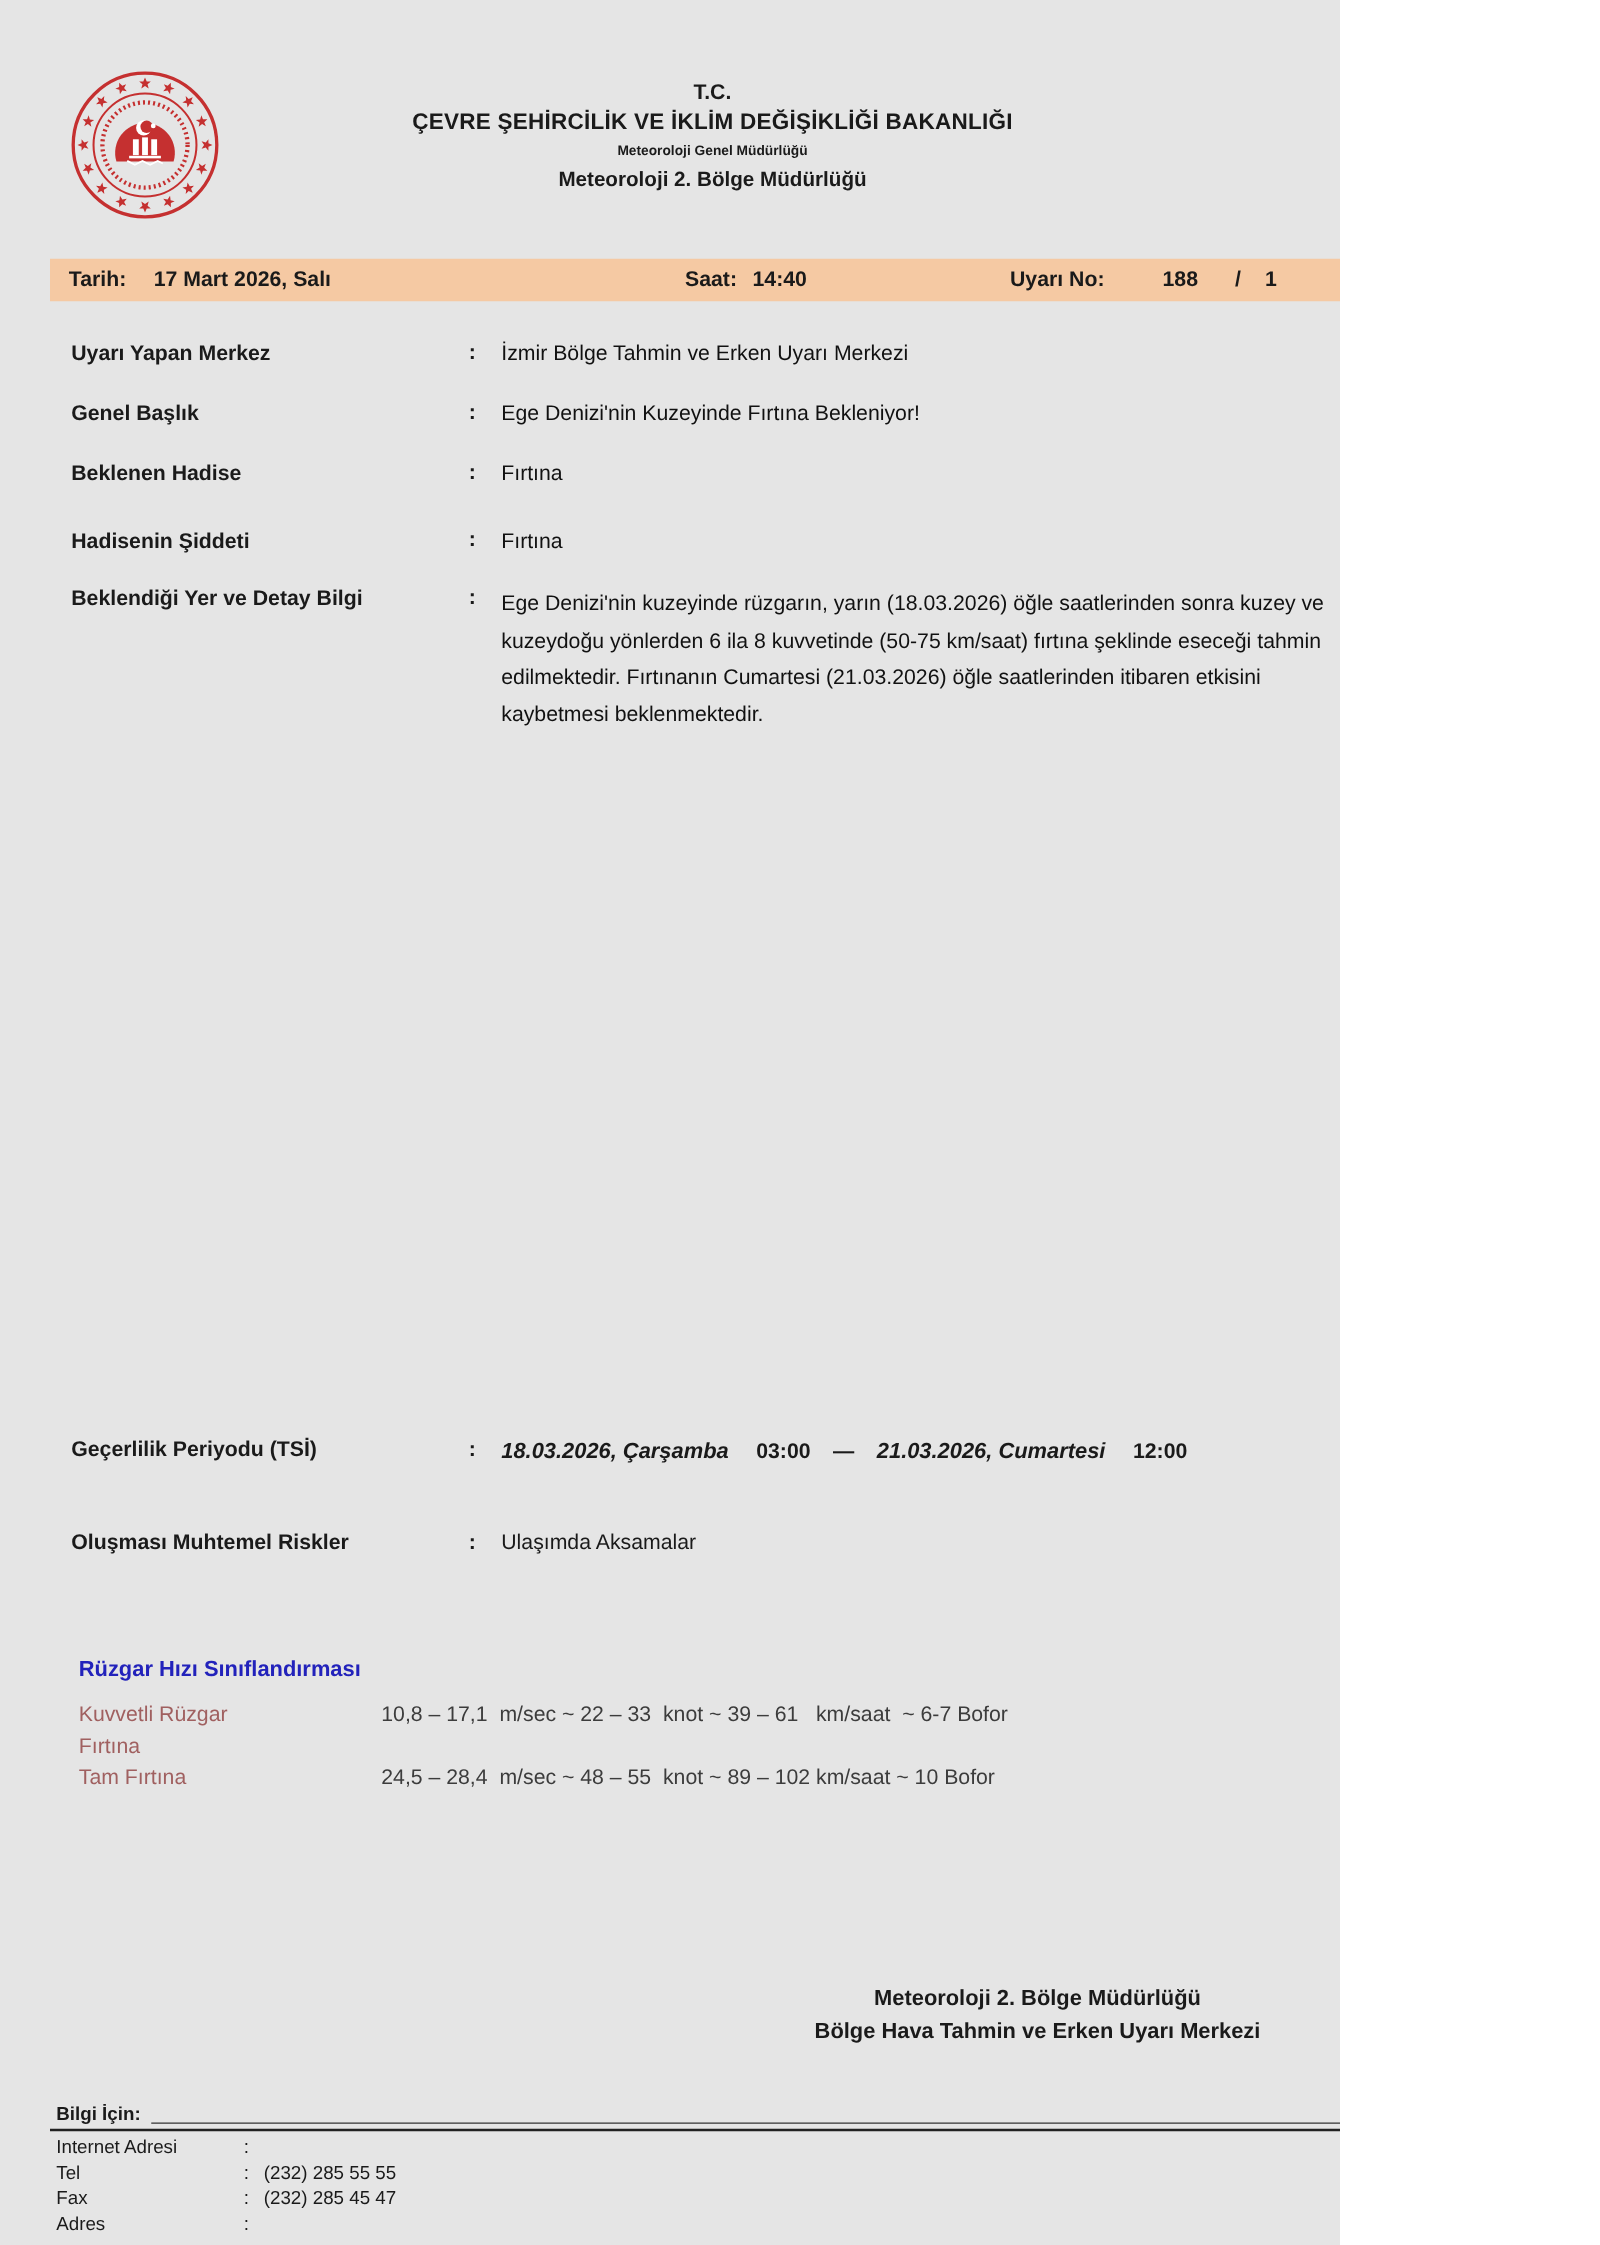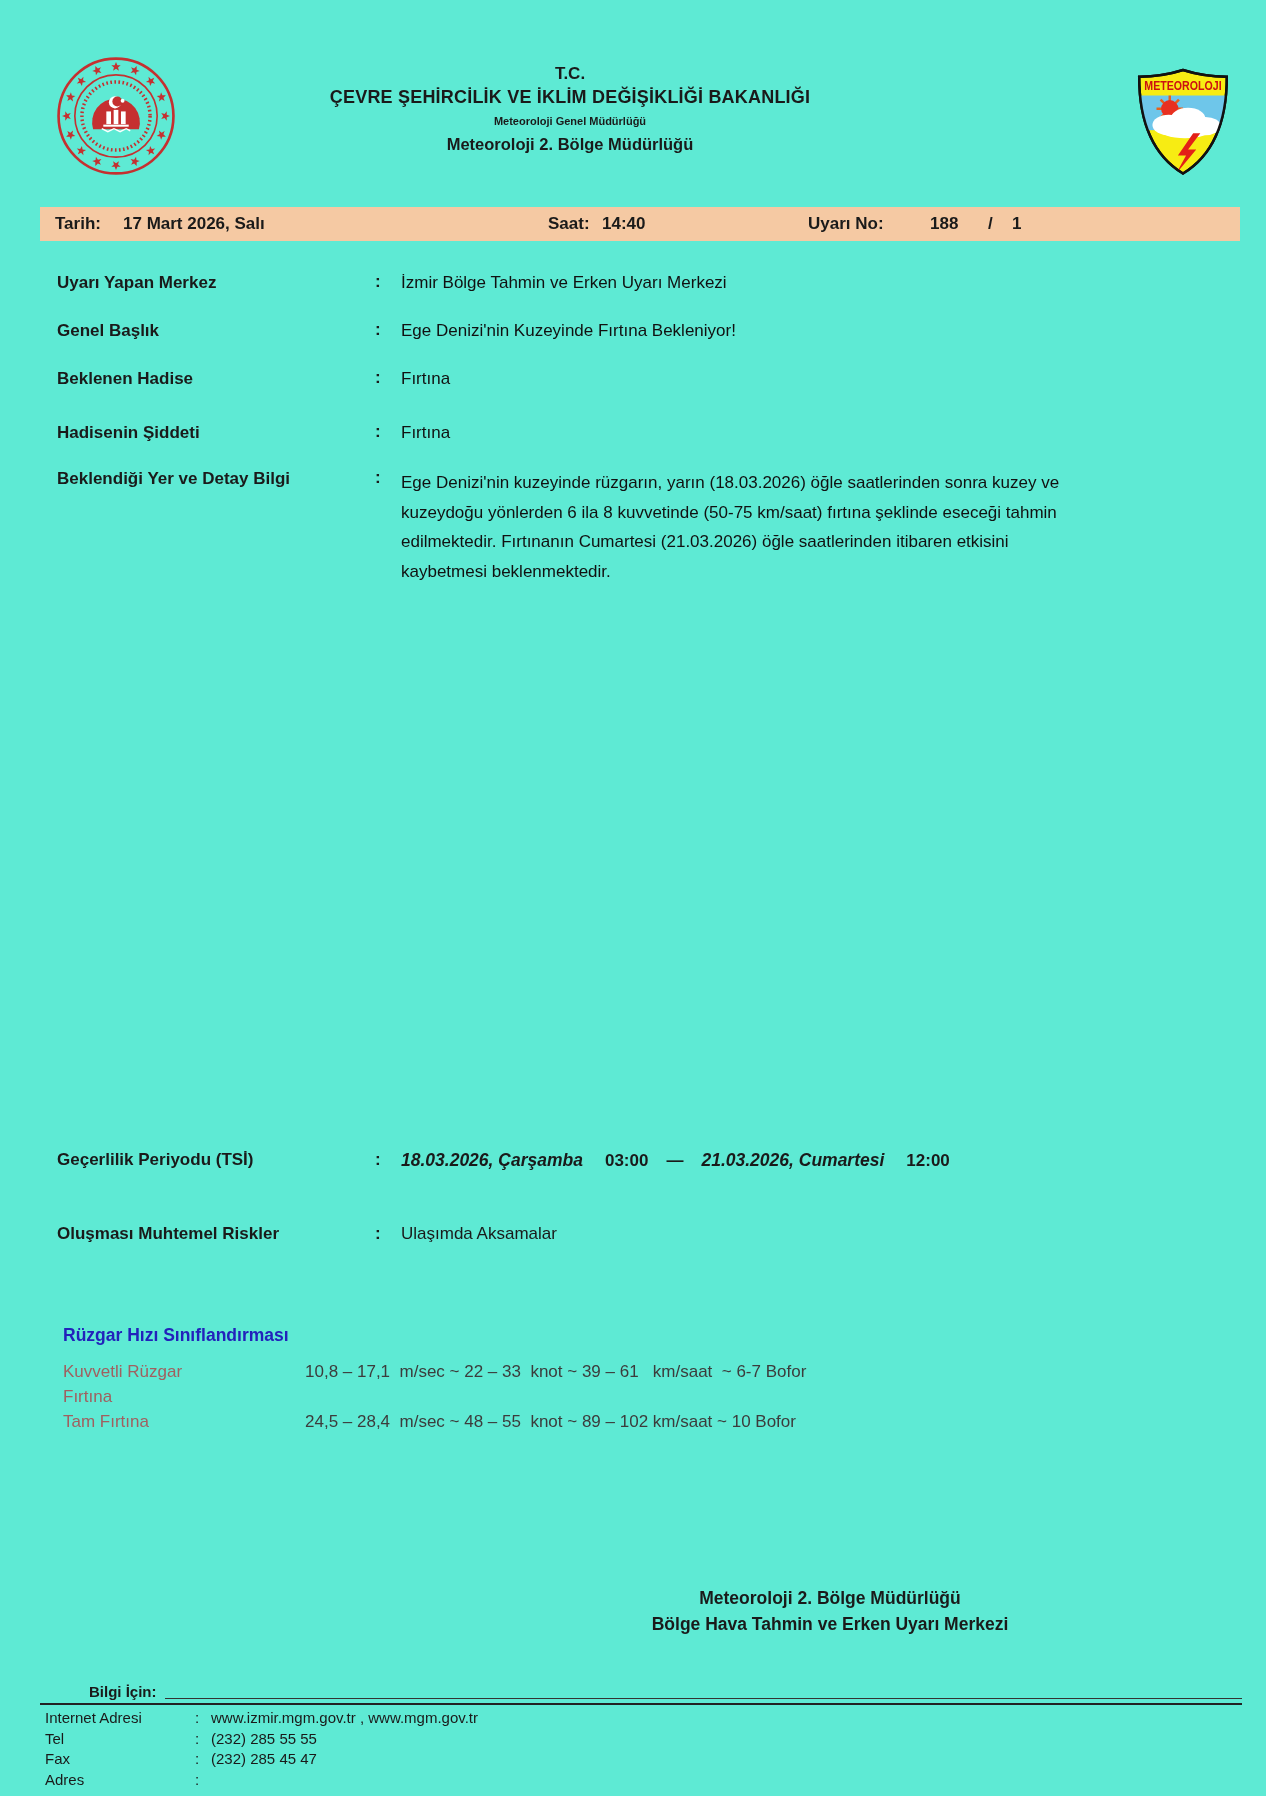--- a/index.html
+++ b/index.html
@@ -8,21 +8,21 @@
     --wind-label-maroon:#a06060;
     --seal-red:#c53030;
     --shield-yellow:#f7ec13;
     --shield-sky:#6ec6ea;
     --text-main:#1a1a1a;
     --text-gray:#3c3c3c;
   }
   *{margin:0;padding:0;box-sizing:border-box;}
   html,body{background:#fff;}
   body{font-family:"Liberation Sans","DejaVu Sans",sans-serif;color:var(--text-main);}
-  .page{position:relative;width:1266px;height:1796px;background:#5eead4;overflow:hidden;}
+  .page{position:relative;width:1072px;height:1796px;background:#e5e5e5;overflow:hidden;}
 
   
   .header-text{position:absolute;left:190px;top:62px;width:760px;text-align:center;}
   .h-tc{font-size:17px;font-weight:bold;line-height:23px;}
   .h-ministry{font-size:18px;font-weight:bold;line-height:25px;letter-spacing:.2px;}
   .h-gen{font-size:11px;font-weight:bold;line-height:23px;}
   .h-reg{font-size:16.5px;font-weight:bold;line-height:23px;}
   .seal{position:absolute;left:55px;top:55px;}
   .shield{position:absolute;left:1132px;top:68px;}
 
@@ -72,21 +72,21 @@
   .wind-row{display:grid;grid-template-columns:242px 1fr;font-size:17px;line-height:25px;}
   .wind-row .wlbl{color:var(--wind-label-maroon);}
   .wind-row .wval{color:var(--text-gray);white-space:pre;}
 
   
   .signature{position:absolute;left:430px;top:1585px;width:800px;text-align:center;
     font-weight:bold;font-size:17.5px;line-height:26px;}
 
   
   .footer{position:absolute;left:40px;top:1682px;width:1202px;}
-  .footer-title-row{display:flex;align-items:flex-end;margin-left:44px;}
+  .footer-title-row{display:flex;align-items:flex-end;}
   .footer-title{font-weight:bold;font-size:15px;padding-left:5px;line-height:19px;}
   .footer-title-line{flex:1;border-bottom:1.5px solid #333;margin:0 0 2px 8px;}
   .footer-rule{border-top:2.5px solid #222;margin-top:2px;}
   .footer-rows{margin-top:3px;}
   .footer-row{display:grid;grid-template-columns:150px 16px 1fr;font-size:15px;line-height:20.5px;padding-left:5px;}
 </style>
 </head>
 <body>
 
 <div class="page">
@@ -244,21 +244,20 @@
   <div class="footer">
     <div class="footer-title-row">
       <span class="footer-title">Bilgi İçin:</span>
       <span class="footer-title-line"></span>
     </div>
     <div class="footer-rule"></div>
     <div class="footer-rows">
       <div class="footer-row">
         <span>Internet Adresi</span>
         <span>:</span>
-        <span>www.izmir.mgm.gov.tr , www.mgm.gov.tr</span>
       </div>
       <div class="footer-row">
         <span>Tel</span>
         <span>:</span>
         <span>(232) 285 55 55</span>
       </div>
       <div class="footer-row">
         <span>Fax</span>
         <span>:</span>
         <span>(232) 285 45 47</span>

